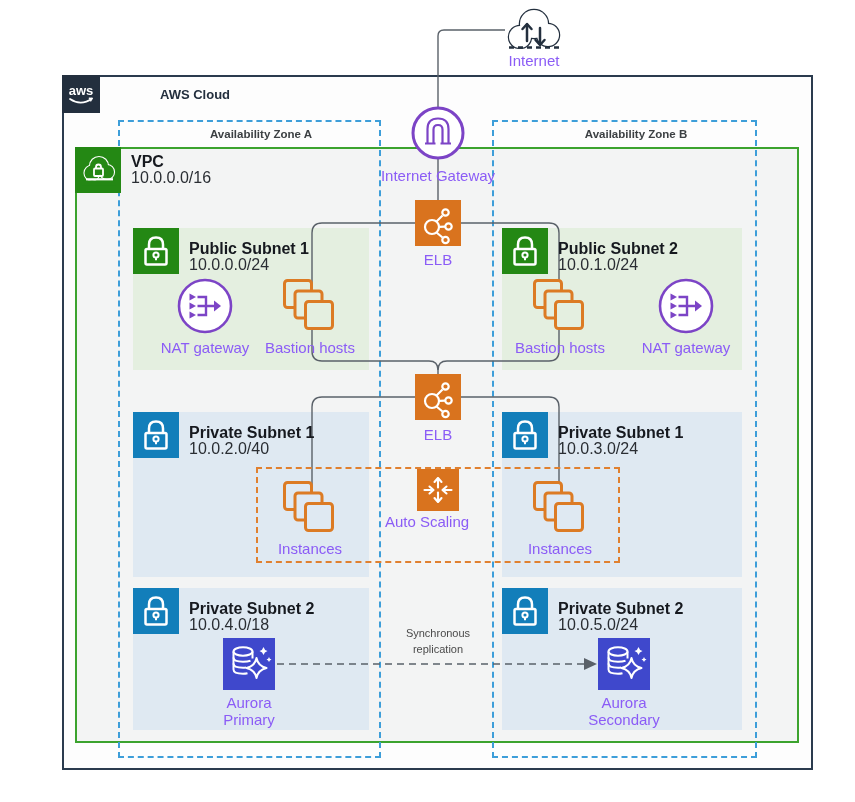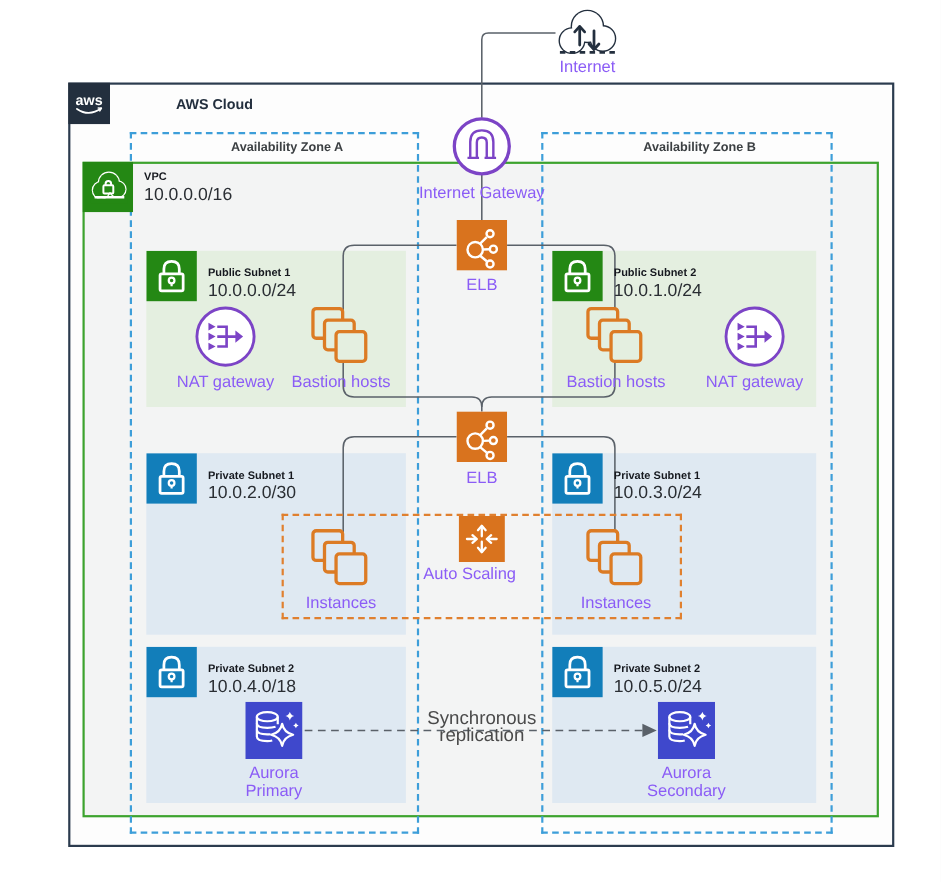--- a/index.html
+++ b/index.html
@@ -3,21 +3,21 @@
 <meta charset="utf-8">
 <style>
   html,body{margin:0;padding:0;background:#ffffff;}
   #canvas{
     position:relative;width:855px;height:802px;background:#ffffff;
     font-family:"Liberation Sans", sans-serif;overflow:hidden;
   }
   .abs{position:absolute;}
   .lbl{position:absolute;text-align:center;font-size:15px;color:#8b5cf6;line-height:15px;}
   .sub-box{position:absolute;}
-  .sub-title{font-weight:bold;font-size:10px;color:#16191F;line-height:16px;}
+  .sub-title{font-weight:bold;font-size:16px;color:#16191F;line-height:16px;}
   .sub-cidr{font-size:16px;color:#2A2E33;line-height:16px;}
   .az{position:absolute;border:2px dashed #3D9ED9;box-sizing:border-box;}
   .az-label{margin-top:6px;text-align:center;font-size:11.5px;font-weight:bold;color:#3C4043;margin-left:23px;}
   #aws-cloud{position:absolute;left:62px;top:75px;width:751px;height:695px;
     border:2px solid #2B3B4E;box-sizing:border-box;background:#FDFDFD;}
   #vpc-box{position:absolute;left:75px;top:147px;width:724px;height:596px;
     border:2px solid #3CA32E;box-sizing:border-box;background:#F3F4F4;}
   #asg-box{position:absolute;left:256px;top:467px;width:364px;height:96px;
     border:2px dashed #E0802F;box-sizing:border-box;}
   svg{display:block;}
@@ -210,21 +210,21 @@
       <g fill="none" stroke="#ffffff" stroke-width="2.5">
         <path d="M16 21 V16.5 Q16 9.5 23 9.5 Q30 9.5 30 16.5 V21"></path>
         <rect x="12.5" y="21" width="21" height="15.5" rx="1.5"></rect>
         <circle cx="23" cy="27" r="2.6" stroke-width="2"></circle>
           <path d="M23 29.8 V32.2" stroke-width="2"></path>
       </g>
     </svg>
   </div>
   <div class="abs" style="left:189px;top:425px;">
     <div class="sub-title">Private Subnet 1</div>
-    <div class="sub-cidr">10.0.2.0/30</div>
+    <div class="sub-cidr">10.0.2.0/40</div>
   </div>
 
   <div class="abs" style="left:502px;top:412px;">
     <svg width="46" height="46" viewBox="0 0 46 46">
       <rect width="46" height="46" fill="#127EBA"></rect>
       <g fill="none" stroke="#ffffff" stroke-width="2.5">
         <path d="M16 21 V16.5 Q16 9.5 23 9.5 Q30 9.5 30 16.5 V21"></path>
         <rect x="12.5" y="21" width="21" height="15.5" rx="1.5"></rect>
         <circle cx="23" cy="27" r="2.6" stroke-width="2"></circle>
           <path d="M23 29.8 V32.2" stroke-width="2"></path>
@@ -377,18 +377,18 @@
       <path d="M33.5 20 Q35 28 43.5 30 Q35 32 33.5 40 Q32 32 23.5 30 Q32 28 33.5 20 Z" fill="#3F48CC" stroke="#ffffff" stroke-width="2" stroke-linejoin="round"></path>
       <path d="M40.5 9 Q41.3 12.2 44.5 13 Q41.3 13.8 40.5 17 Q39.7 13.8 36.5 13 Q39.7 12.2 40.5 9 Z" fill="#ffffff"></path>
       <path d="M46 19 Q46.5 21 48.5 21.5 Q46.5 22 46 24 Q45.5 22 43.5 21.5 Q45.5 21 46 19 Z" fill="#ffffff"></path>
     </svg>
   </div>
   <div class="lbl" style="left:564px;top:694px;width:120px;line-height:17px;">
     <div>Aurora</div>
     <div>Secondary</div>
   </div>
 
-  <div class="lbl" style="left:378px;top:645px;width:120px;font-size:17px;line-height:16px;color:#4A4A4A;">
+  <div class="lbl" style="left:378px;top:625px;width:120px;font-size:11px;line-height:16px;color:#4A4A4A;">
     <div>Synchronous</div>
     <div>replication</div>
   </div>
 
 </div>
 
 </body></html>

